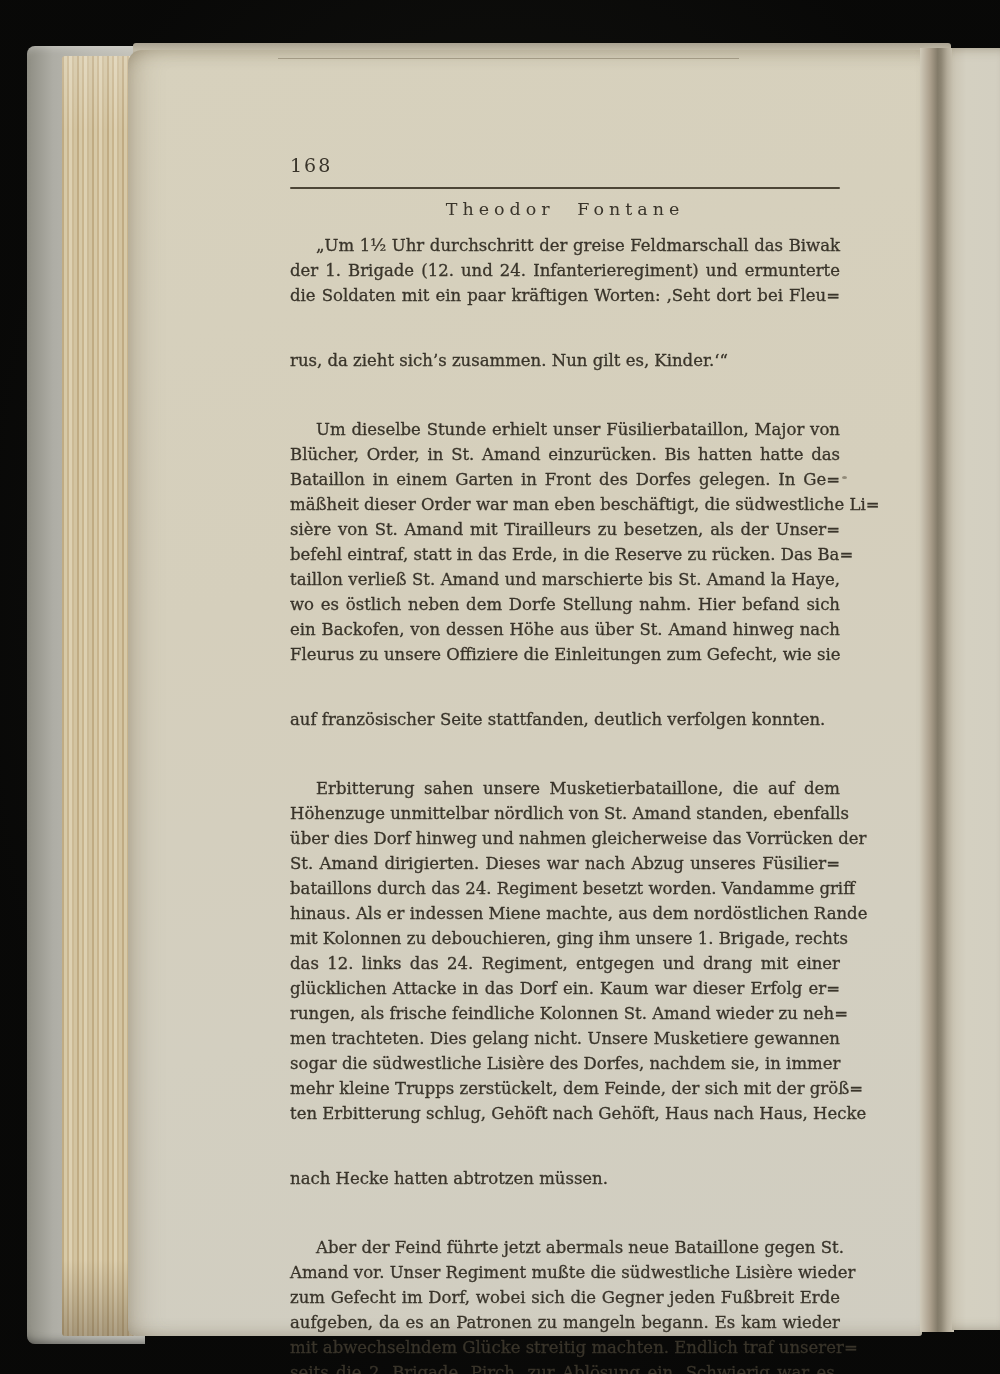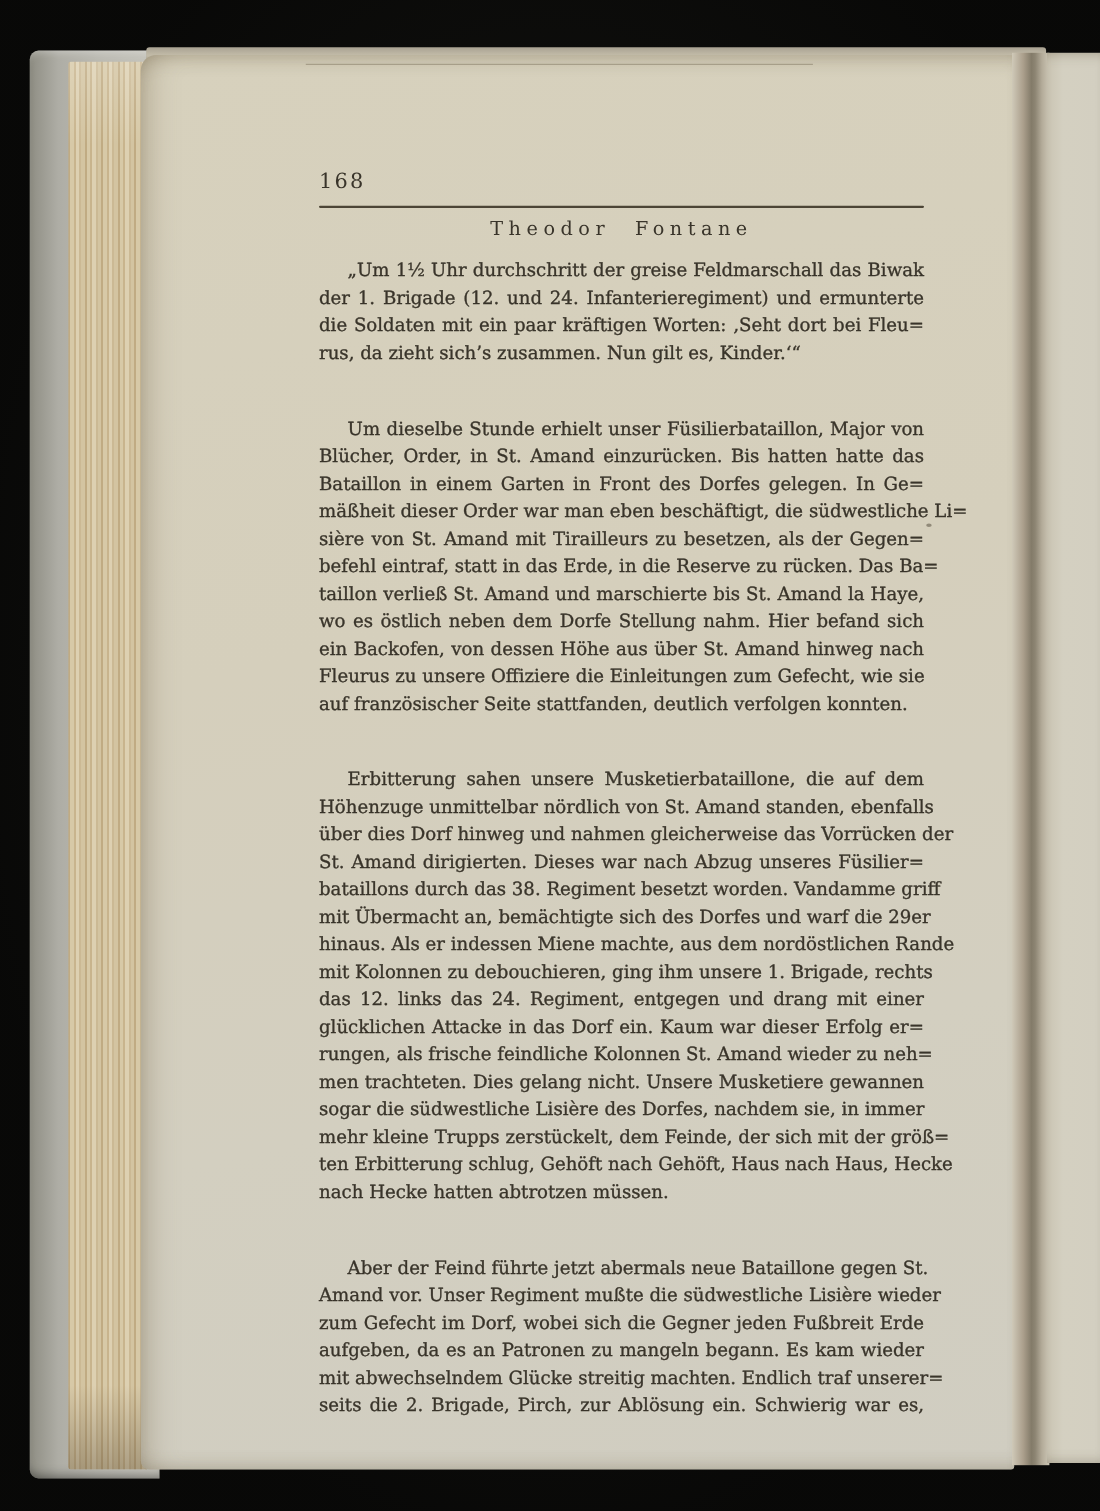--- a/index.html
+++ b/index.html
@@ -116,21 +116,21 @@
     -webkit-text-stroke: 0.3px #39342a;
   }
   .line {
     height: 25px;
     line-height: 25px;
     text-align: justify;
     text-align-last: justify;
     white-space: nowrap;
   }
   .line.first { text-indent: 26px; margin-top: 44px; }
-  .line.last  { text-align: left; text-align-last: left; }
+  .line.last  { text-align: left; text-align-last: left; margin-top: 40px; }
 </style>
 </head>
 <body>
 
 <div class="scene">
   <div class="cover-left"></div>
   <div class="page-stack"></div>
   <div class="top-edge"></div>
 
   <div class="main-page">
@@ -142,33 +142,32 @@
       <div class="header-rule"></div>
       <div class="body-text" id="body-text">
           <div class="line first">„Um 1½ Uhr durchschritt der greise Feldmarschall das Biwak</div>
           <div class="line">der 1. Brigade (12. und 24. Infanterieregiment) und ermunterte</div>
           <div class="line">die Soldaten mit ein paar kräftigen Worten: ‚Seht dort bei Fleu=</div>
           <div class="line last">rus, da zieht sich’s zusammen. Nun gilt es, Kinder.‘“</div>
           <div class="line first">Um dieselbe Stunde erhielt unser Füsilierbataillon, Major von</div>
           <div class="line">Blücher, Order, in St. Amand einzurücken. Bis hatten hatte das</div>
           <div class="line">Bataillon in einem Garten in Front des Dorfes gelegen. In Ge=</div>
           <div class="line">mäßheit dieser Order war man eben beschäftigt, die südwestliche Li=</div>
-          <div class="line">sière von St. Amand mit Tirailleurs zu besetzen, als der Gegen=</div>
+          <div class="line">sière von St. Amand mit Tirailleurs zu besetzen, als der Unser=</div>
           <div class="line">befehl eintraf, statt in das Erde, in die Reserve zu rücken. Das Ba=</div>
           <div class="line">taillon verließ St. Amand und marschierte bis St. Amand la Haye,</div>
           <div class="line">wo es östlich neben dem Dorfe Stellung nahm. Hier befand sich</div>
           <div class="line">ein Backofen, von dessen Höhe aus über St. Amand hinweg nach</div>
           <div class="line">Fleurus zu unsere Offiziere die Einleitungen zum Gefecht, wie sie</div>
           <div class="line last">auf französischer Seite stattfanden, deutlich verfolgen konnten.</div>
           <div class="line first">Erbitterung sahen unsere Musketierbataillone, die auf dem</div>
           <div class="line">Höhenzuge unmittelbar nördlich von St. Amand standen, ebenfalls</div>
           <div class="line">über dies Dorf hinweg und nahmen gleicherweise das Vorrücken der</div>
           <div class="line">St. Amand dirigierten. Dieses war nach Abzug unseres Füsilier=</div>
-          <div class="line">bataillons durch das 38. Regiment besetzt worden. Vandamme griff</div>
-          <div class="line">mit Übermacht an, bemächtigte sich des Dorfes und warf die 29er</div>
+          <div class="line">bataillons durch das 24. Regiment besetzt worden. Vandamme griff</div>
           <div class="line">hinaus. Als er indessen Miene machte, aus dem nordöstlichen Rande</div>
           <div class="line">mit Kolonnen zu debouchieren, ging ihm unsere 1. Brigade, rechts</div>
           <div class="line">das 12. links das 24. Regiment, entgegen und drang mit einer</div>
           <div class="line">glücklichen Attacke in das Dorf ein. Kaum war dieser Erfolg er=</div>
           <div class="line">rungen, als frische feindliche Kolonnen St. Amand wieder zu neh=</div>
           <div class="line">men trachteten. Dies gelang nicht. Unsere Musketiere gewannen</div>
           <div class="line">sogar die südwestliche Lisière des Dorfes, nachdem sie, in immer</div>
           <div class="line">mehr kleine Trupps zerstückelt, dem Feinde, der sich mit der größ=</div>
           <div class="line">ten Erbitterung schlug, Gehöft nach Gehöft, Haus nach Haus, Hecke</div>
           <div class="line last">nach Hecke hatten abtrotzen müssen.</div>

